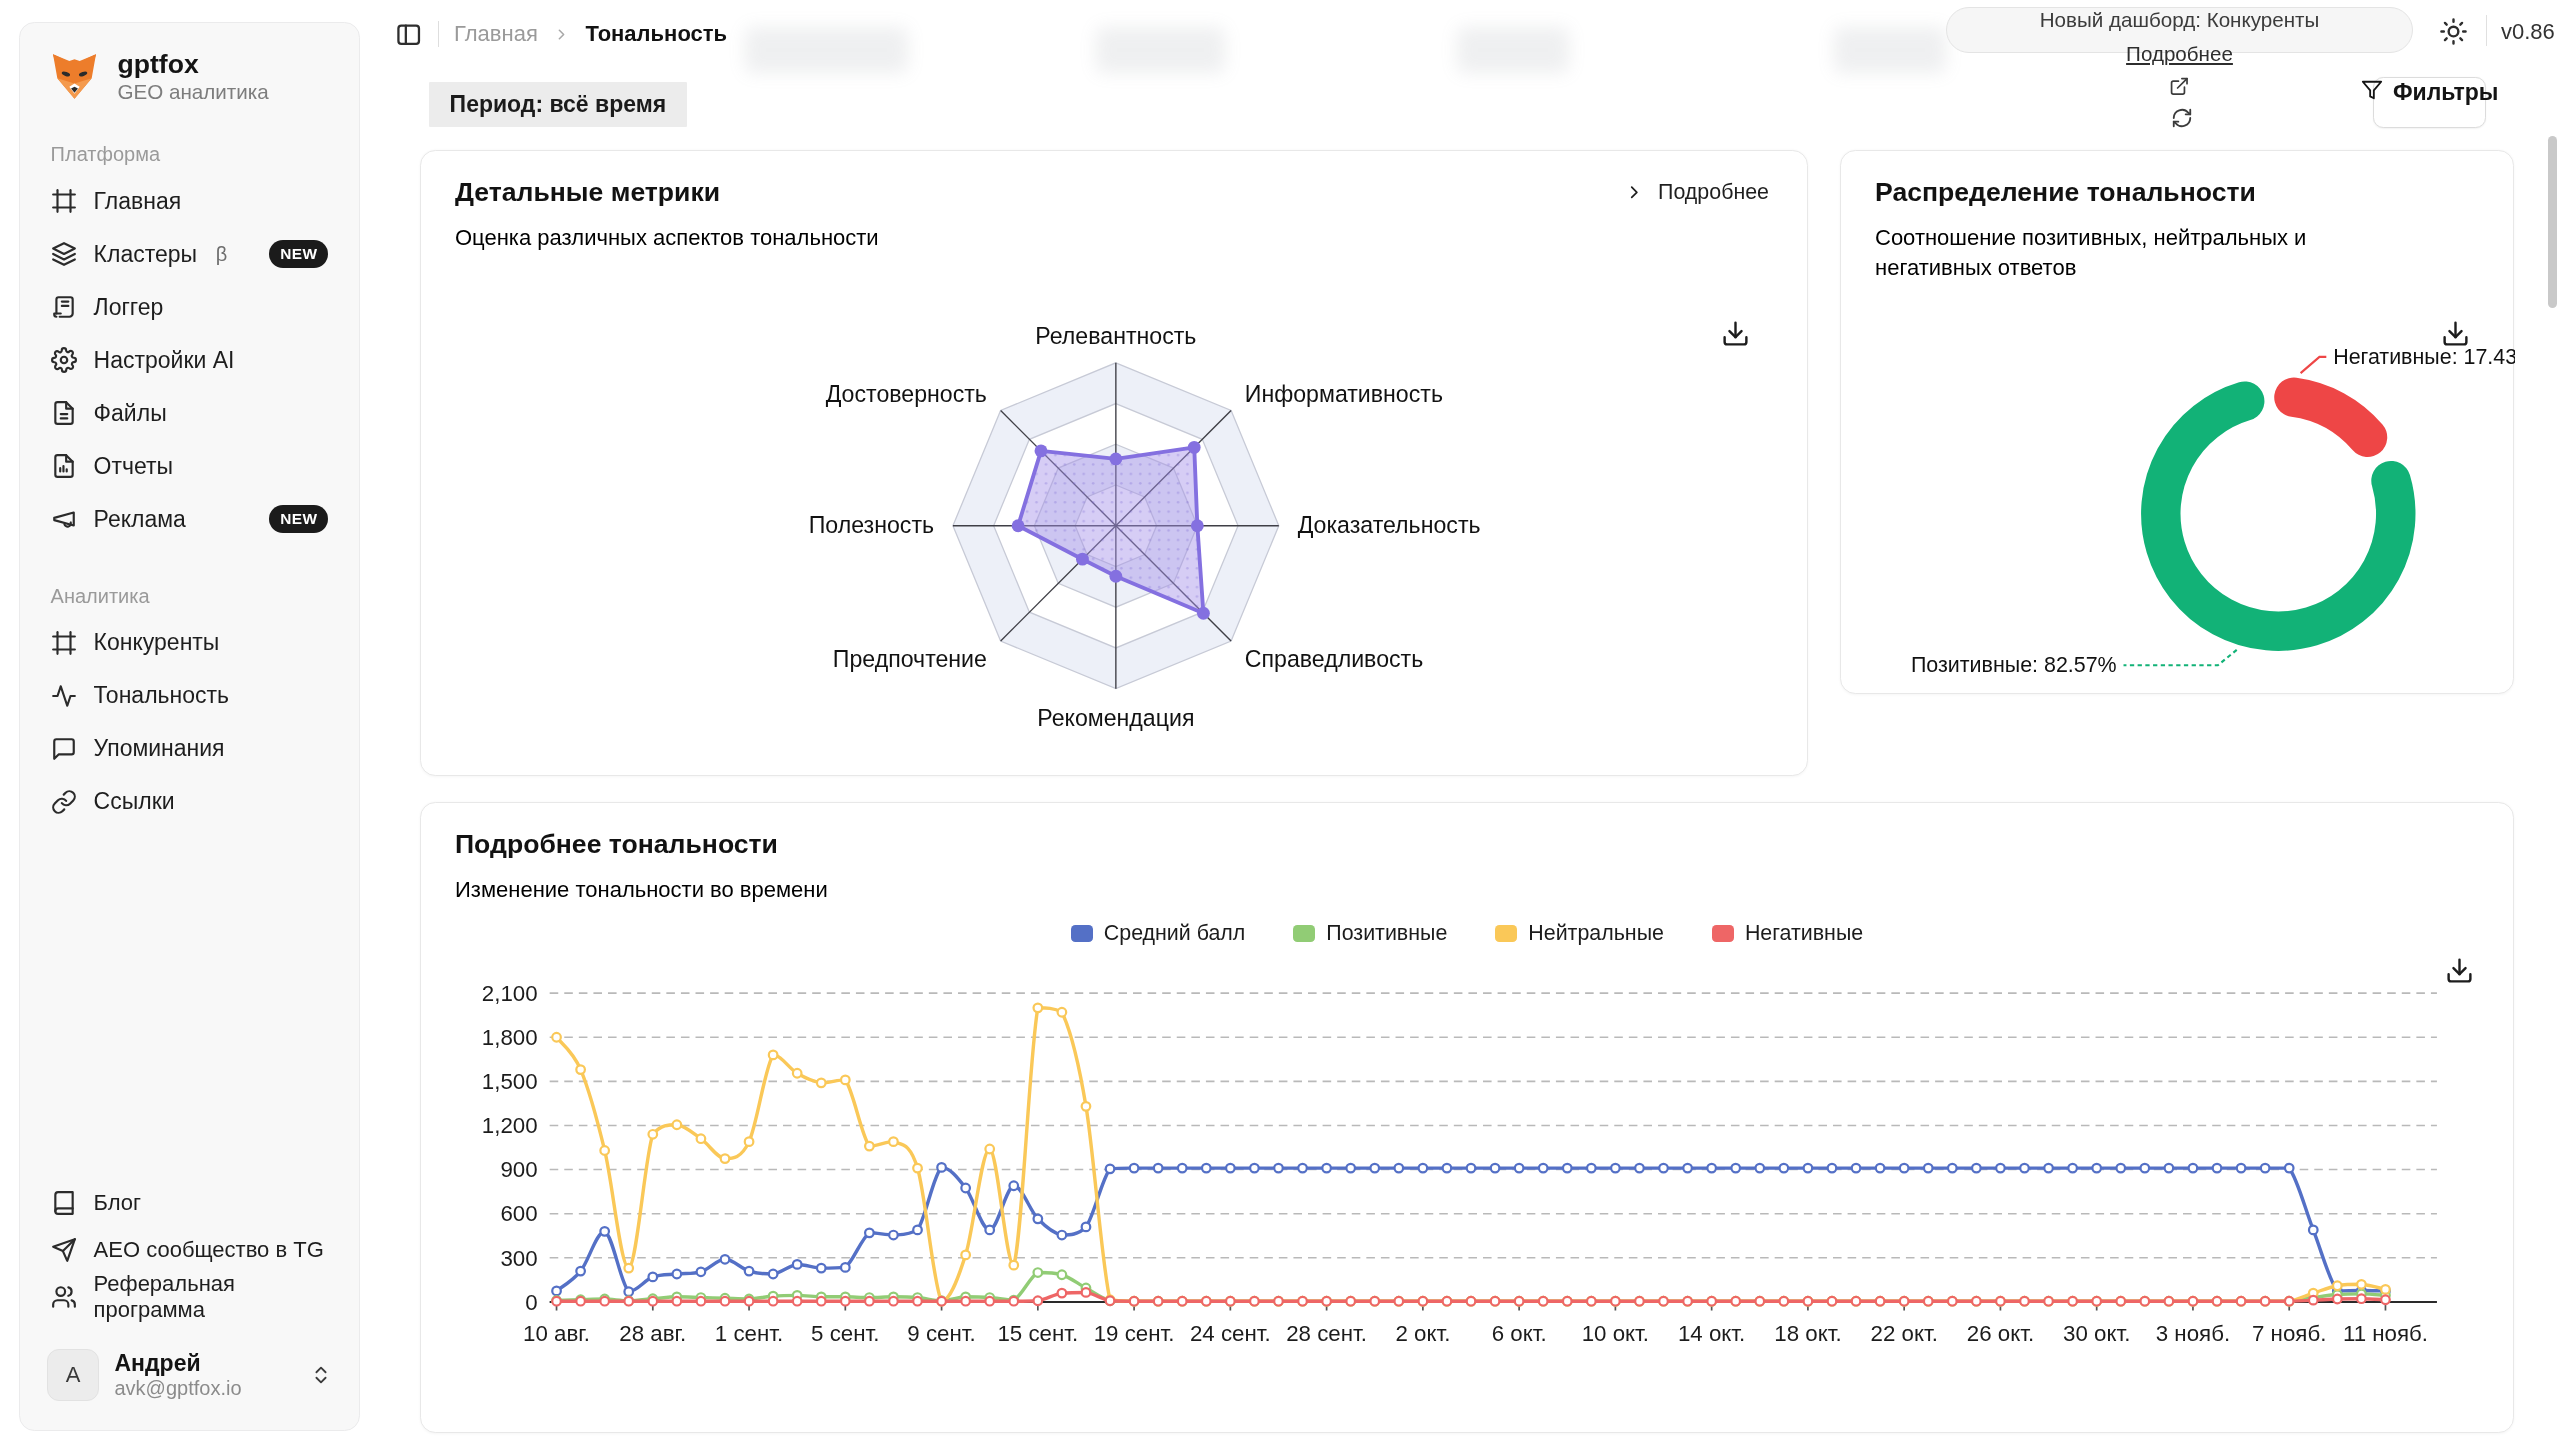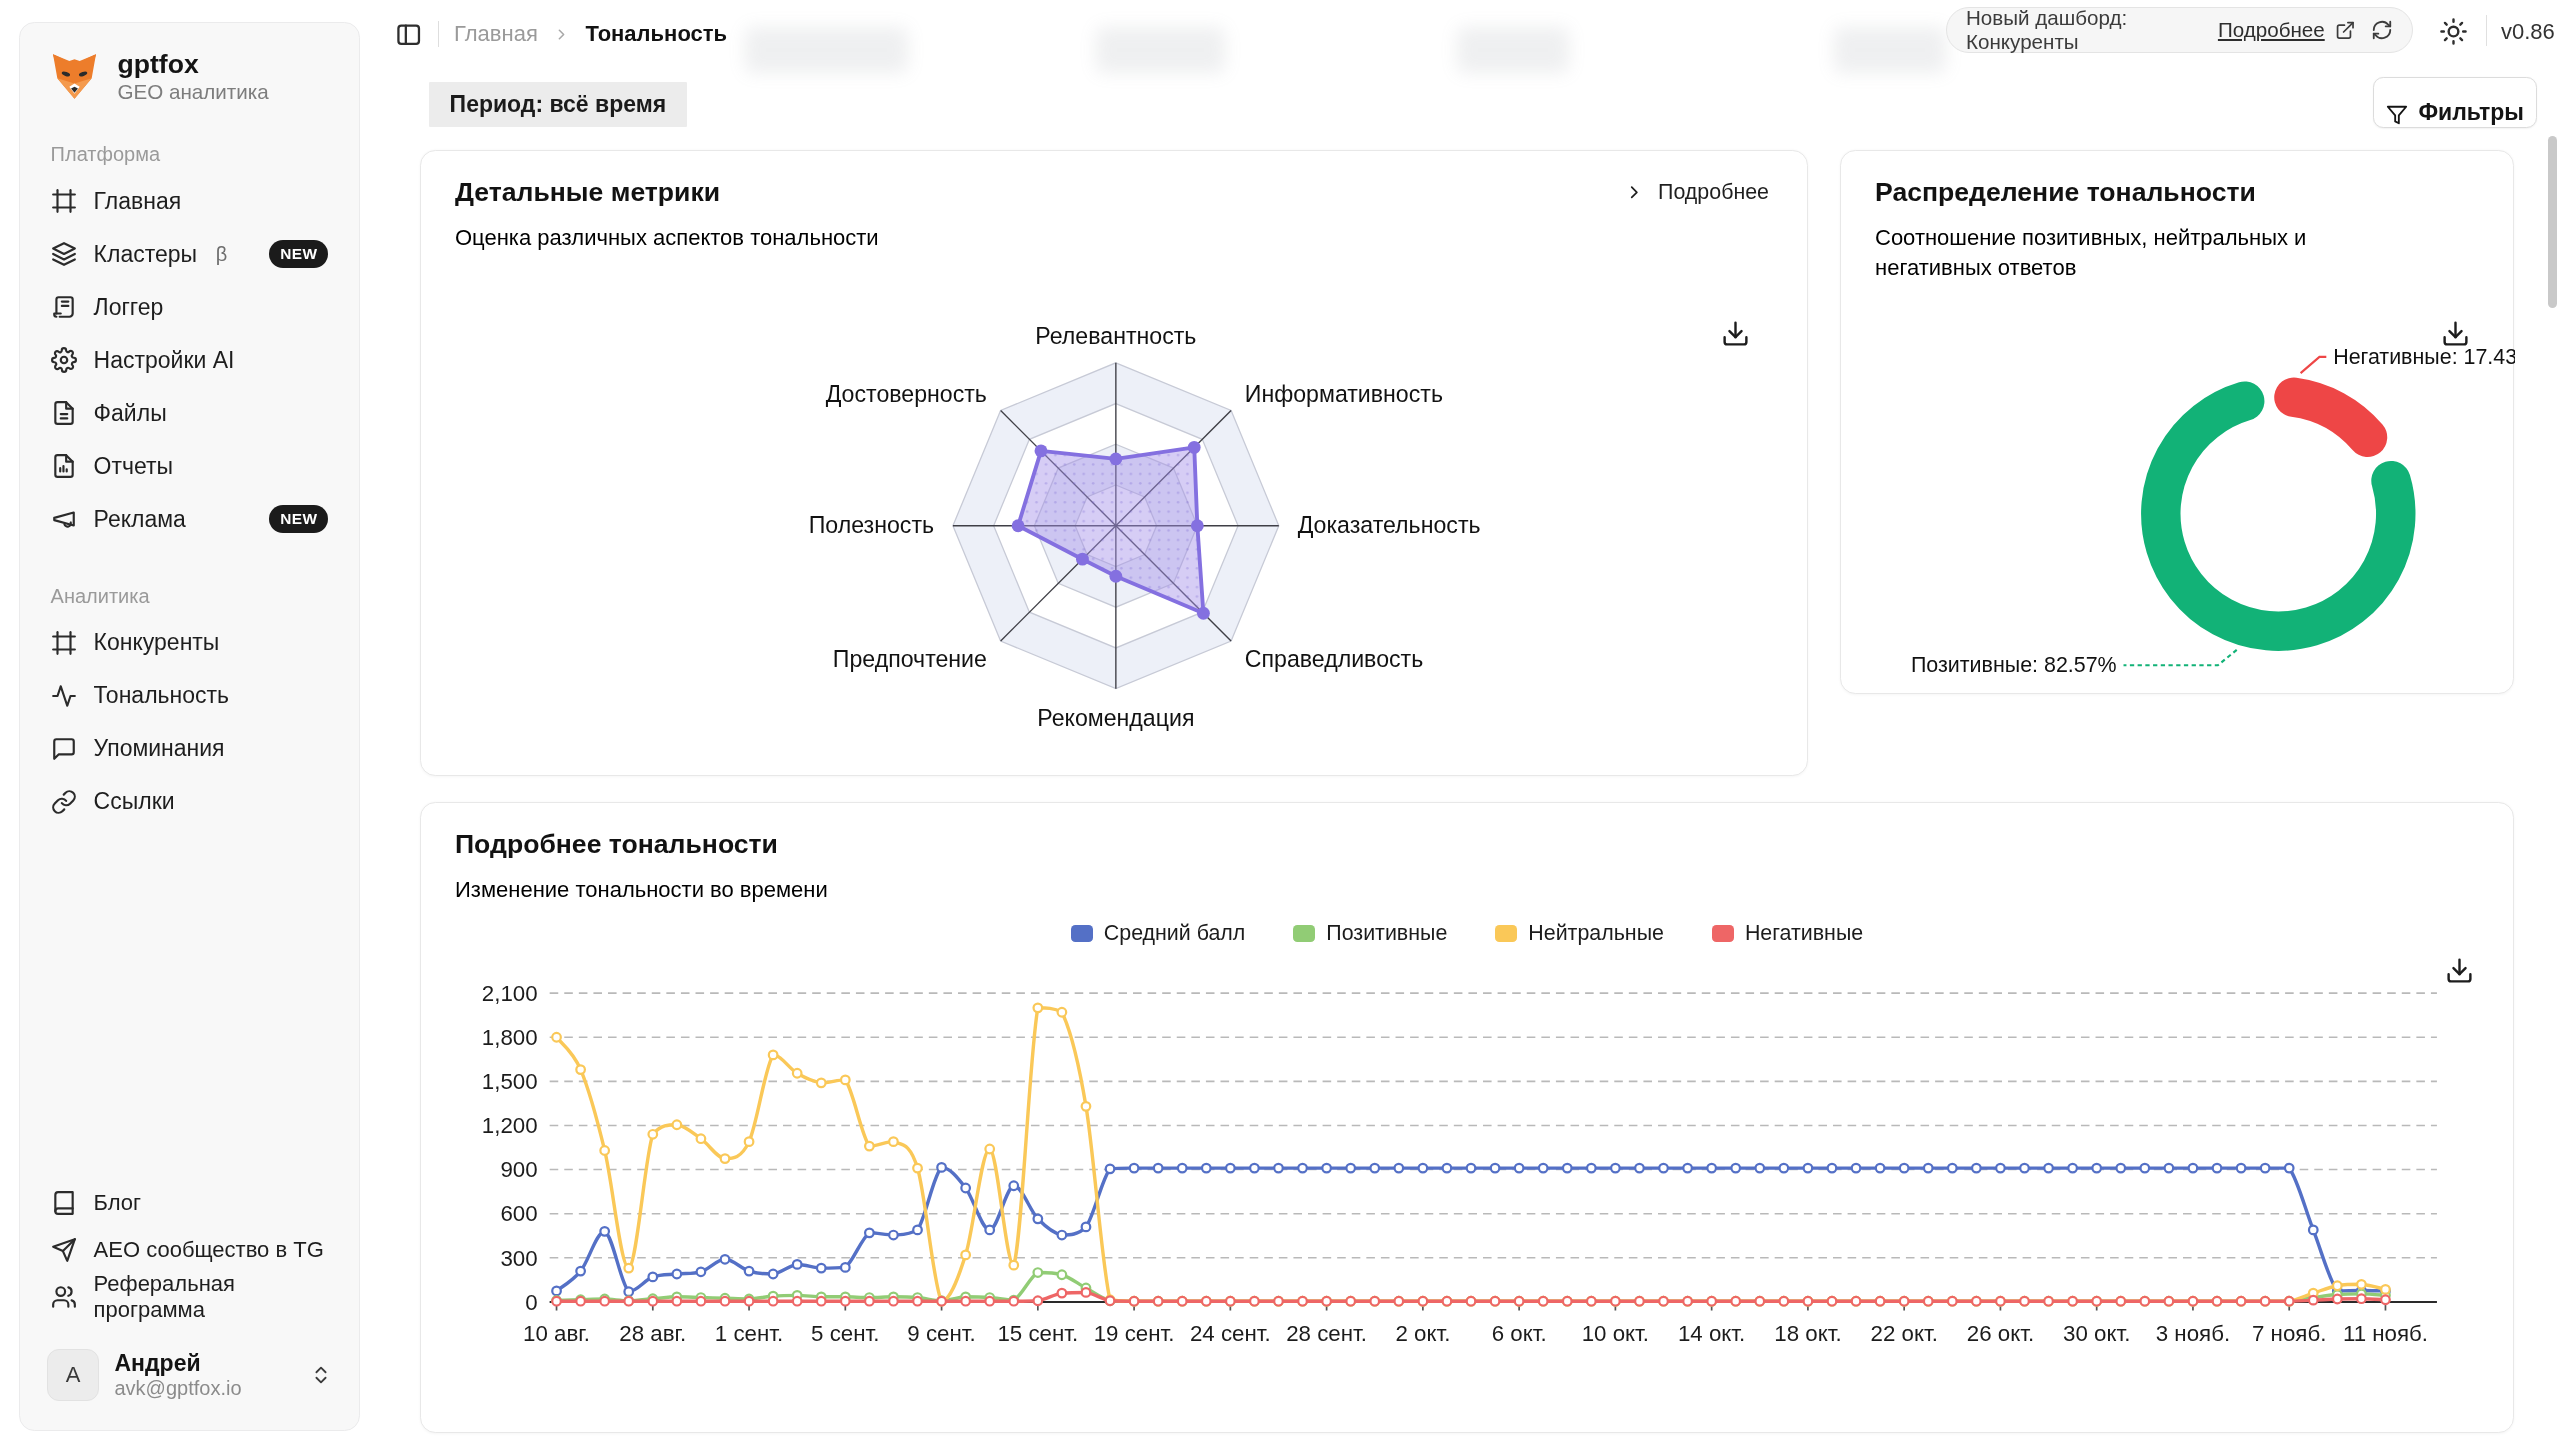--- a/index.html
+++ b/index.html
@@ -44,38 +44,38 @@
   
   .topbar-left{position:absolute;left:395px;top:15.4px;display:flex;align-items:center;gap:15.4px;height:38px;}
   .tb-icon{color:#2e2e2e;}
   .tb-divider{width:0.9px;height:26px;background:#dedede;}
   .crumb-root{font-size:22px;color:#9a9a9a;cursor:pointer;}
   .crumb-sep{font-size:20.6px;color:#b0b0b0;}
   .crumb-cur{font-size:22px;color:#121212;font-weight:600;}
   .banner-pill{
     position:absolute;top:6.9px;left:1946px;width:467px;height:46px;box-sizing:border-box;
     background:#f6f6f6;border:0.9px solid #e4e4e4;border-radius:24px;
-    display:flex;align-items:center;gap:10.3px;padding:0 19px;font-size:20.6px;color:#3c3c3c;
+    display:flex;align-items:center;gap:10.3px;padding:0 19px;font-size:20.6px;color:#3c3c3c;flex-direction:column;
   }
   .banner-link{text-decoration:underline;color:#2e2e2e;cursor:pointer;}
   .banner-pill svg{color:#3c3c3c;}
   .theme-toggle{position:absolute;left:2439px;top:17px;color:#2e2e2e;cursor:pointer;}
   .top-divider{position:absolute;left:2486px;top:15.4px;width:0.9px;height:31px;background:#e0e0e0;}
   .version{position:absolute;left:2501px;top:19px;font-size:22px;color:#333;}
   .blur-box{position:absolute;background:#8e949c;opacity:.14;filter:blur(8.6px);border-radius:6.9px;}
   
   .period-chip{
     position:absolute;left:429px;top:82px;height:45px;box-sizing:border-box;
     background:#ececec;border-radius:1px;display:flex;align-items:center;
     padding:0 20.6px;font-size:23px;font-weight:700;color:#1b1b1b;
   }
   .filters-btn{
-    position:absolute;left:2373px;top:77px;width:164px;height:51px;box-sizing:border-box;
+    position:absolute;left:2373px;top:77px;width:113px;height:51px;box-sizing:border-box;
     background:#fff;border:0.9px solid #dcdcdc;border-radius:10.3px;
-    display:flex;align-items:flex-end;justify-content:center;gap:10.3px;
+    display:flex;align-items:flex-start;justify-content:center;gap:10.3px;
     font-size:23px;font-weight:700;color:#141414;cursor:pointer;
     box-shadow:0 0.9px 1.7px rgba(0,0,0,.05);
   }
   
   .card{
     position:absolute;background:#fff;border:0.9px solid #e8e8e8;border-radius:15.4px;
     box-shadow:0 0.9px 2.6px rgba(0,0,0,.04);box-sizing:border-box;
   }
   .card-radar{left:420px;top:150px;width:1388px;height:626px;}
   .card-donut{left:1840px;top:150px;width:674px;height:544px;}

